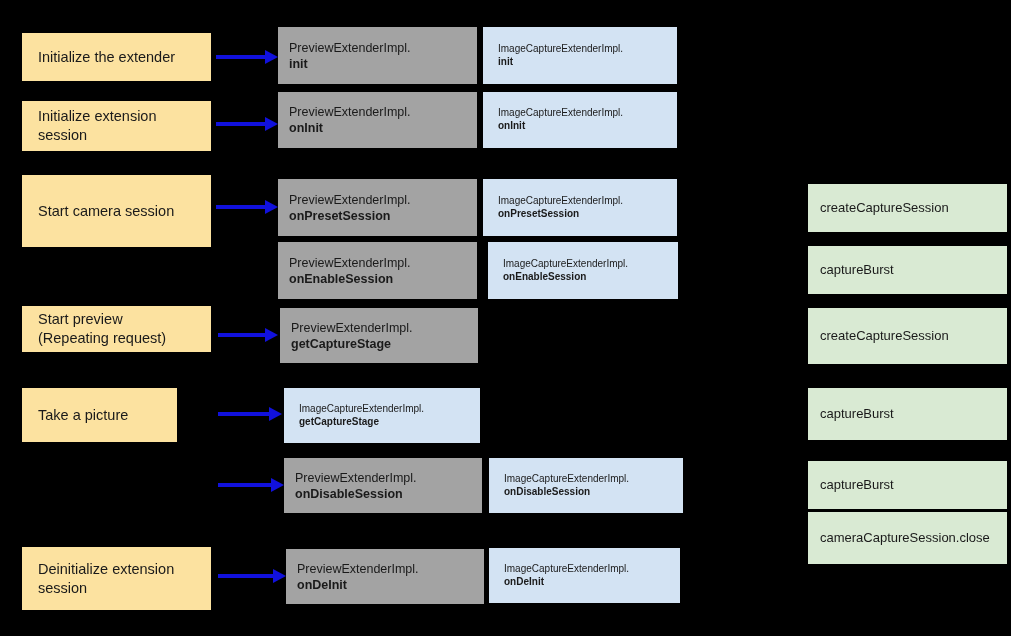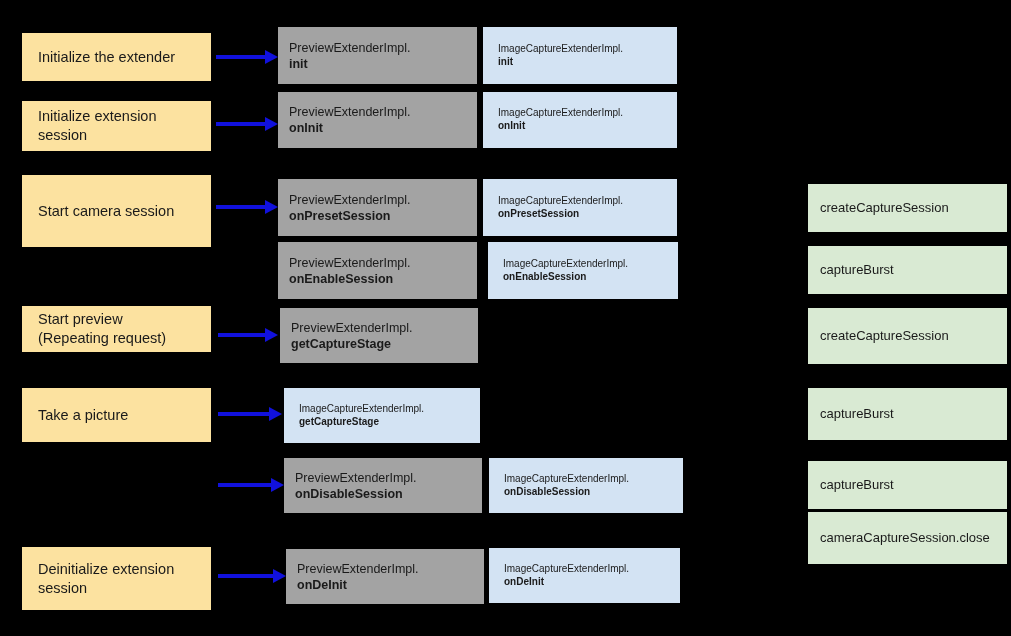--- a/index.html
+++ b/index.html
@@ -95,21 +95,21 @@
 
   <div class="box stage" style="left:22px; top:175px; width:189px; height:72px;">
     <span class="l1">Start camera session</span>
   </div>
 
   <div class="box stage" style="left:22px; top:306px; width:189px; height:46px;">
     <span class="l1">Start preview</span>
     <span class="l1">(Repeating request)</span>
   </div>
 
-  <div class="box stage" style="left:22px; top:388px; width:189px; height:54px;">
+  <div class="box stage" style="left:22px; top:388px; width:155px; height:54px;">
     <span class="l1">Take a picture</span>
   </div>
 
 
   <div class="box stage" style="left:22px; top:547px; width:189px; height:63px;">
     <span class="l1">Deinitialize extension</span>
     <span class="l1">session</span>
   </div>
 
   <div class="arrow" style="left:216px; top:57px; width:62px;">

